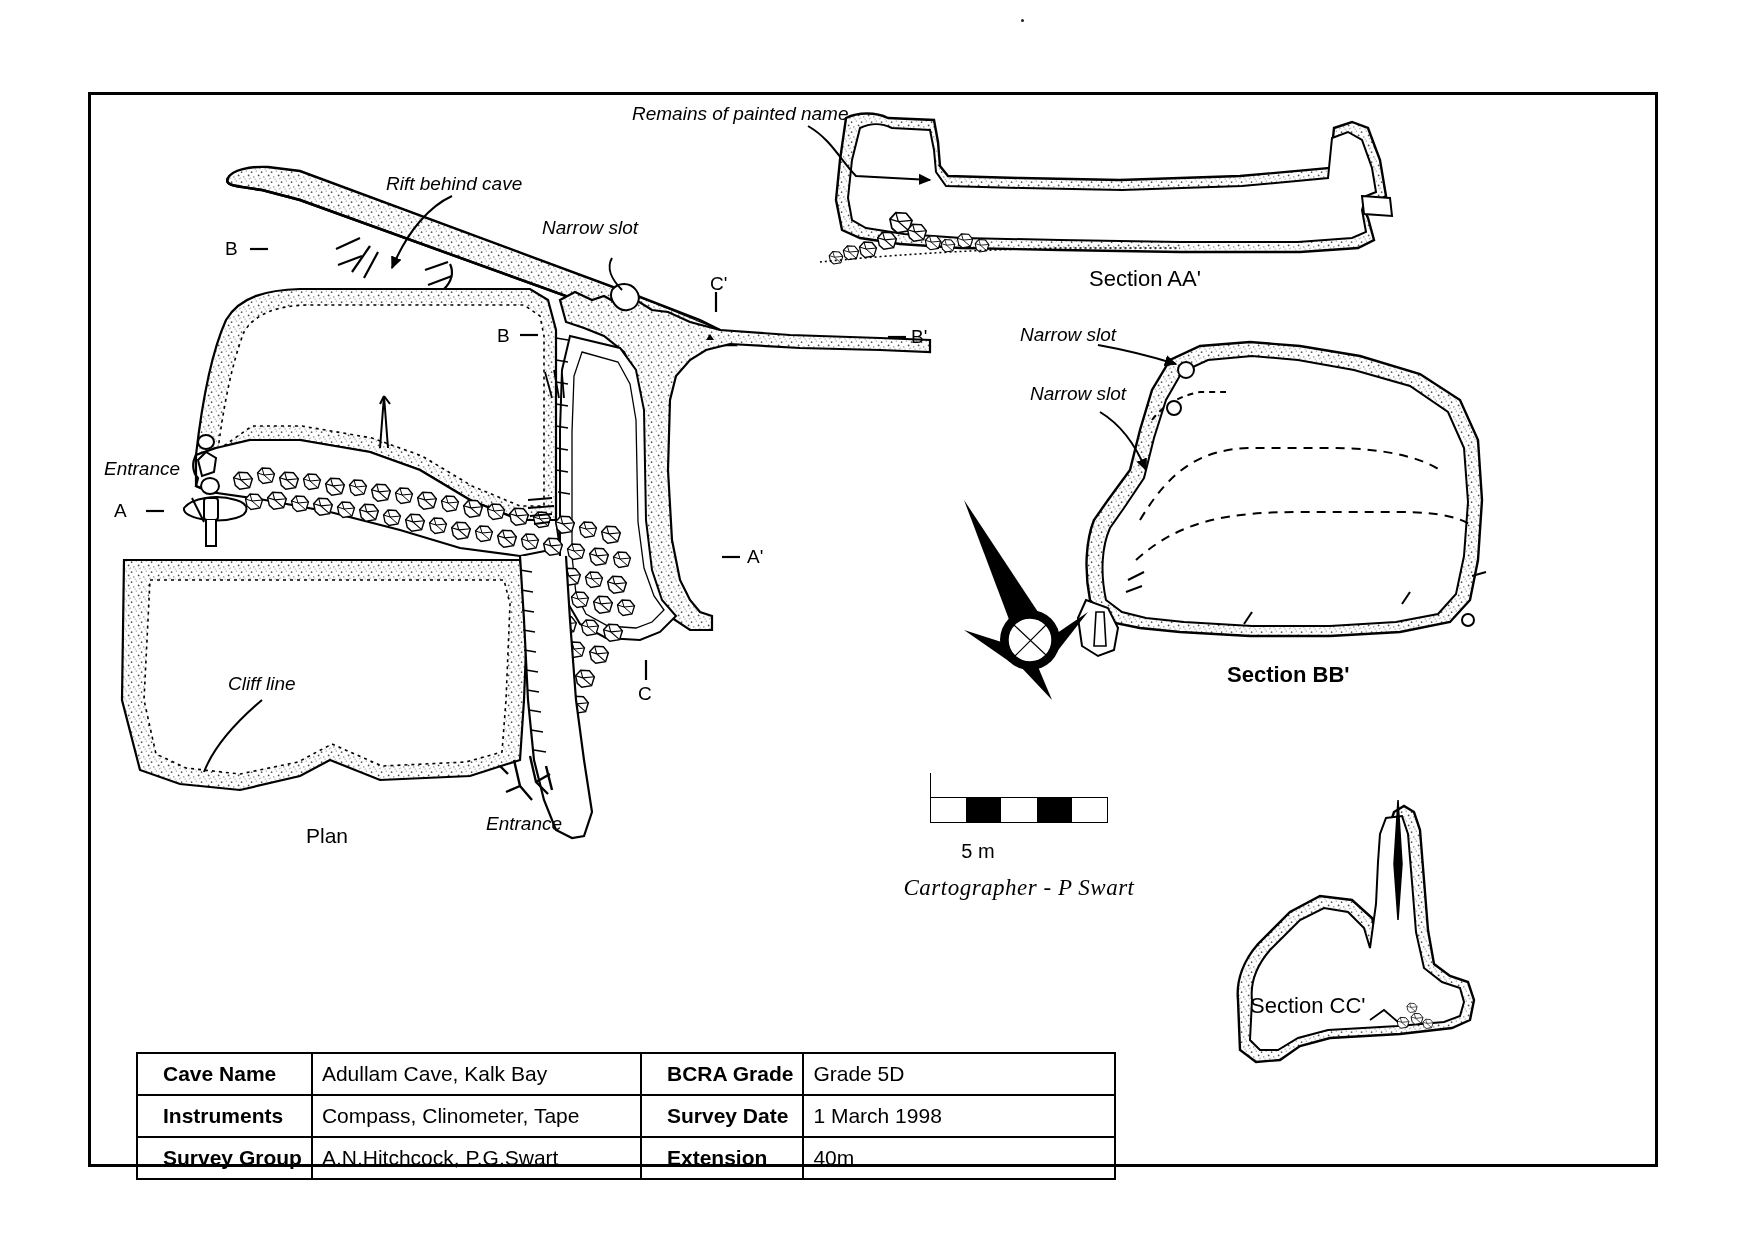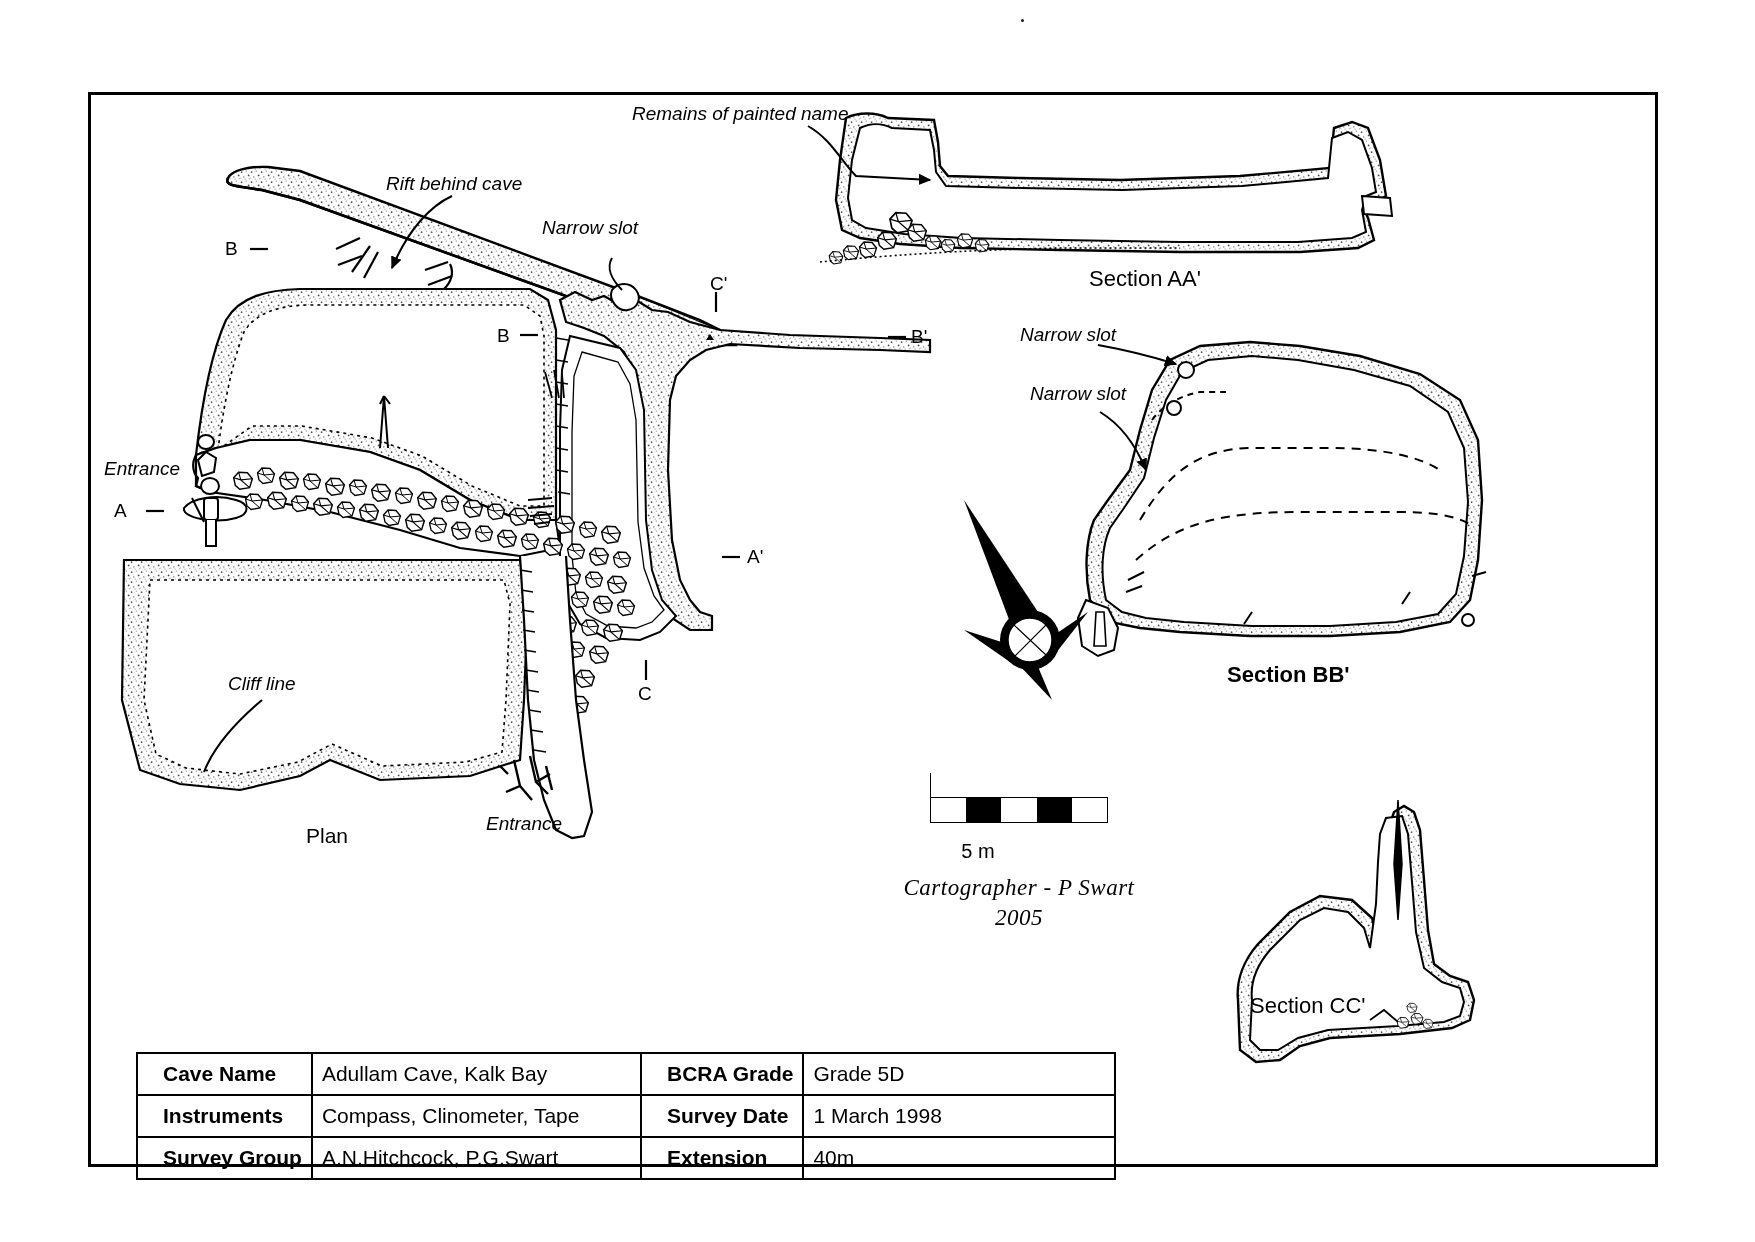--- a/index.html
+++ b/index.html
@@ -545,21 +545,20 @@
   <div id="scalebar">
     <div class="seg light"></div>
     <div class="seg dark"></div>
     <div class="seg light"></div>
     <div class="seg dark"></div>
     <div class="seg light"></div>
   </div>
   <div class="lbl lbl-scale" style="left:854px; top:833px; width:248px; text-align:center;margin-top:7px;">5 m</div>
 
   <div class="lbl lbl-script" style="left:835px; top:875px; width:368px; text-align:center;">Cartographer - P Swart</div>
-  <div class="lbl lbl-script" style="left:835px; top:905px; width:368px; text-align:center;">2005</div>
 
   <table id="info-table">
     <tbody>
       <tr>
         <td class="k">Cave Name</td>
         <td class="v1">Adullam Cave, Kalk Bay</td>
         <td class="k">BCRA Grade</td>
         <td class="v2">Grade 5D</td>
       </tr>
       <tr>

